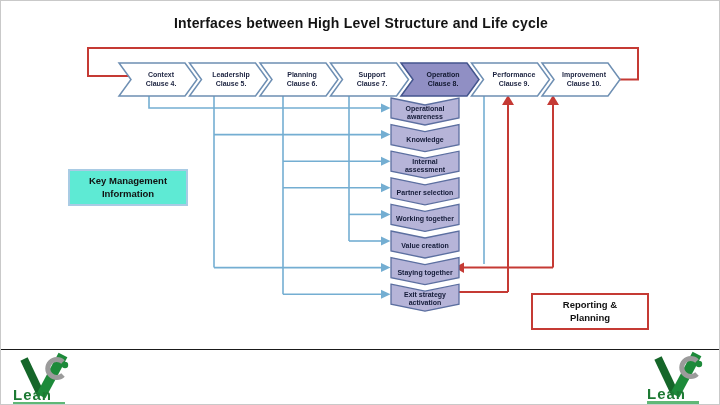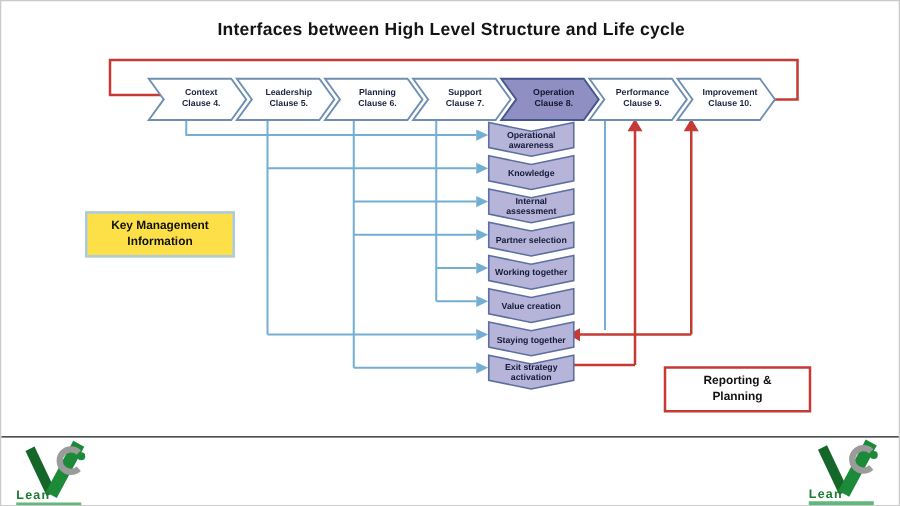--- a/index.html
+++ b/index.html
@@ -26,42 +26,42 @@
   .stage-label{
     position:absolute;left:391px;width:66px;height:22px;
     display:flex;align-items:center;justify-content:center;
     font-size:7px;font-weight:bold;color:#141b38;text-align:center;line-height:1.15;
   }
   .s0{top:101px;} .s1{top:128px;} .s2{top:154px;} .s3{top:181px;}
   .s4{top:207px;} .s5{top:234px;} .s6{top:261px;} .s7{top:287px;}
   
   .kmi-box{
     position:absolute;left:67px;top:168px;width:120px;height:37px;
-    border:2px solid #a9cbe4;background:#fde047;
+    border:2px solid #a9cbe4;background:#5eead4;
     display:flex;flex-direction:column;align-items:center;justify-content:center;
     font-size:9.5px;font-weight:bold;color:#111;text-align:center;line-height:1.3;
   }
   .report-box{
     position:absolute;left:530px;top:292px;width:118px;height:37px;
     border:2.5px solid #c53a34;background:#ffffff;
     display:flex;flex-direction:column;justify-content:center;
     font-size:9.5px;font-weight:bold;color:#111;text-align:center;line-height:1.3;
   }
   
   .footer-rule{position:absolute;left:0;top:348px;width:720px;height:0;border-top:1.5px solid #1a1a1a;}
   .tagline{
     position:absolute;left:0;top:378px;width:720px;text-align:center;
     font-size:12px;font-weight:bold;font-style:italic;color:#111;
   }
   .logo{position:absolute;width:74px;height:54px;}
   .logo.left{left:10px;top:350px;}
   .logo.right{left:644px;top:349px;}
   .logo-text{
     position:absolute;bottom:3px;left:2px;color:#1d7a33;font-weight:bold;
-    font-size:10px;letter-spacing:1px;line-height:1;
+    font-size:15px;letter-spacing:1px;line-height:1;
   }
   .logo-subbar{position:absolute;bottom:0;left:2px;width:52px;height:3px;background:#2aa04a;opacity:.75;}
 </style>
 </head>
 <body>
 
 <div class="slide">
 
   <div class="title">Interfaces between High Level Structure and Life cycle</div>
 

